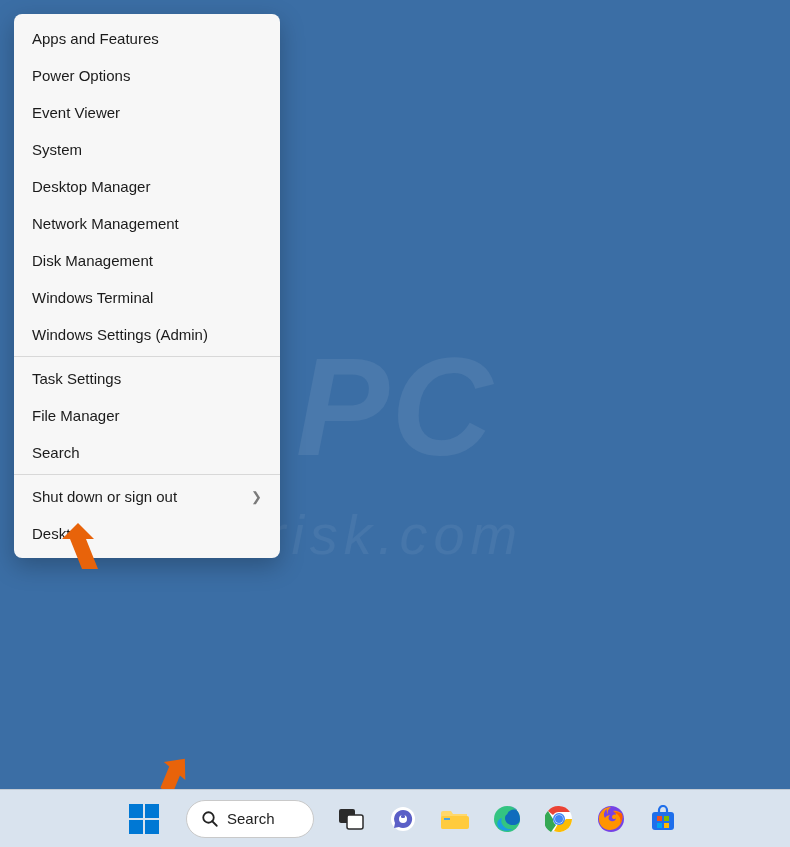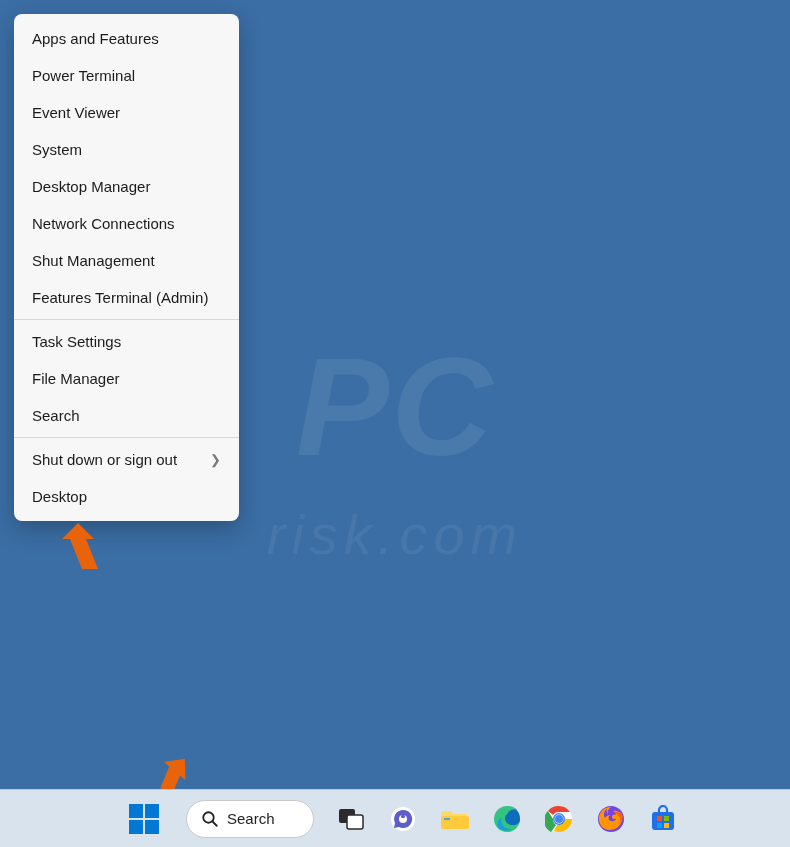--- a/index.html
+++ b/index.html
@@ -30,21 +30,21 @@
     color: rgba(255,255,255,0.06);
     white-space: nowrap;
     letter-spacing: 6px;
     pointer-events: none;
     font-style: italic;
   }
   .context-menu {
     position: absolute;
     top: 14px;
     left: 14px;
-    width: 225px;
+    width: 266px;
     background: #f7f7f7;
     border-radius: 8px;
     box-shadow: 0 8px 24px rgba(0,0,0,0.25);
     padding: 6px 0;
     color: #1b1b1b;
   }
   .menu-item {
     display: flex;
     align-items: center;
     justify-content: space-between;
@@ -109,39 +109,42 @@
 <body>
 
 <div class="watermark">PC</div>
 <div class="watermark2">risk.com</div>
 
 <div class="context-menu">
   <div class="menu-item">
       <span>Apps and Features</span>
     </div>
   <div class="menu-item">
-      <span>Power Terminal</span>
+      <span>Power Options</span>
     </div>
   <div class="menu-item">
       <span>Event Viewer</span>
     </div>
   <div class="menu-item">
       <span>System</span>
     </div>
   <div class="menu-item">
       <span>Desktop Manager</span>
     </div>
   <div class="menu-item">
-      <span>Network Connections</span>
-    </div>
-  <div class="menu-item">
-      <span>Shut Management</span>
-    </div>
-  <div class="menu-item">
-      <span>Features Terminal (Admin)</span>
+      <span>Network Management</span>
+    </div>
+  <div class="menu-item">
+      <span>Disk Management</span>
+    </div>
+  <div class="menu-item">
+      <span>Windows Terminal</span>
+    </div>
+  <div class="menu-item">
+      <span>Windows Settings (Admin)</span>
     </div>
 
   <div class="menu-sep"></div>
 
   <div class="menu-item">
       <span>Task Settings</span>
     </div>
   <div class="menu-item">
       <span>File Manager</span>
     </div>

